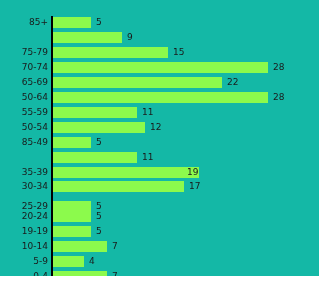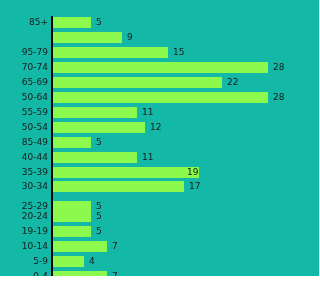--- a/index.html
+++ b/index.html
@@ -74,21 +74,21 @@
   <div class="bar-row" style="top: 17px;">
         <span class="cat-label">85+</span>
         <div class="bar" style="width: 38px; background: rgb(140, 250, 76);"></div>
         <span class="val-label" style="left: 96px;">5</span>
       </div>
       <div class="bar-row" style="top: 31.95px;">
         <div class="bar" style="width: 69px; background: rgb(140, 250, 76);"></div>
         <span class="val-label" style="left: 127px;">9</span>
       </div>
       <div class="bar-row" style="top: 46.9px;">
-        <span class="cat-label">95-79</span>
+        <span class="cat-label">75-79</span>
         <div class="bar" style="width: 115px; background: rgb(140, 250, 76);"></div>
         <span class="val-label" style="left: 173px;">15</span>
       </div>
       <div class="bar-row" style="top: 61.85px;">
         <span class="cat-label">70-74</span>
         <div class="bar" style="width: 215px; background: rgb(140, 250, 76);"></div>
         <span class="val-label" style="left: 273px;">28</span>
       </div>
       <div class="bar-row" style="top: 76.8px;">
         <span class="cat-label">65-69</span>
@@ -109,21 +109,20 @@
         <span class="cat-label">50-54</span>
         <div class="bar" style="width: 92px; background: rgb(140, 250, 76);"></div>
         <span class="val-label" style="left: 150px;">12</span>
       </div>
       <div class="bar-row" style="top: 136.6px;">
         <span class="cat-label">85-49</span>
         <div class="bar" style="width: 38px; background: rgb(140, 250, 76);"></div>
         <span class="val-label" style="left: 96px;">5</span>
       </div>
       <div class="bar-row" style="top: 151.55px;">
-        <span class="cat-label">40-44</span>
         <div class="bar" style="width: 84px; background: rgb(140, 250, 76);"></div>
         <span class="val-label" style="left: 142px;">11</span>
       </div>
       <div class="bar-row" style="top: 166.5px;">
         <span class="cat-label">35-39</span>
         <div class="bar" style="width: 146px; background: rgb(140, 250, 76);"></div>
         <span class="val-label" style="left: 187px;">19</span>
       </div>
       <div class="bar-row" style="top: 181.45px;">
         <span class="cat-label">30-34</span>

